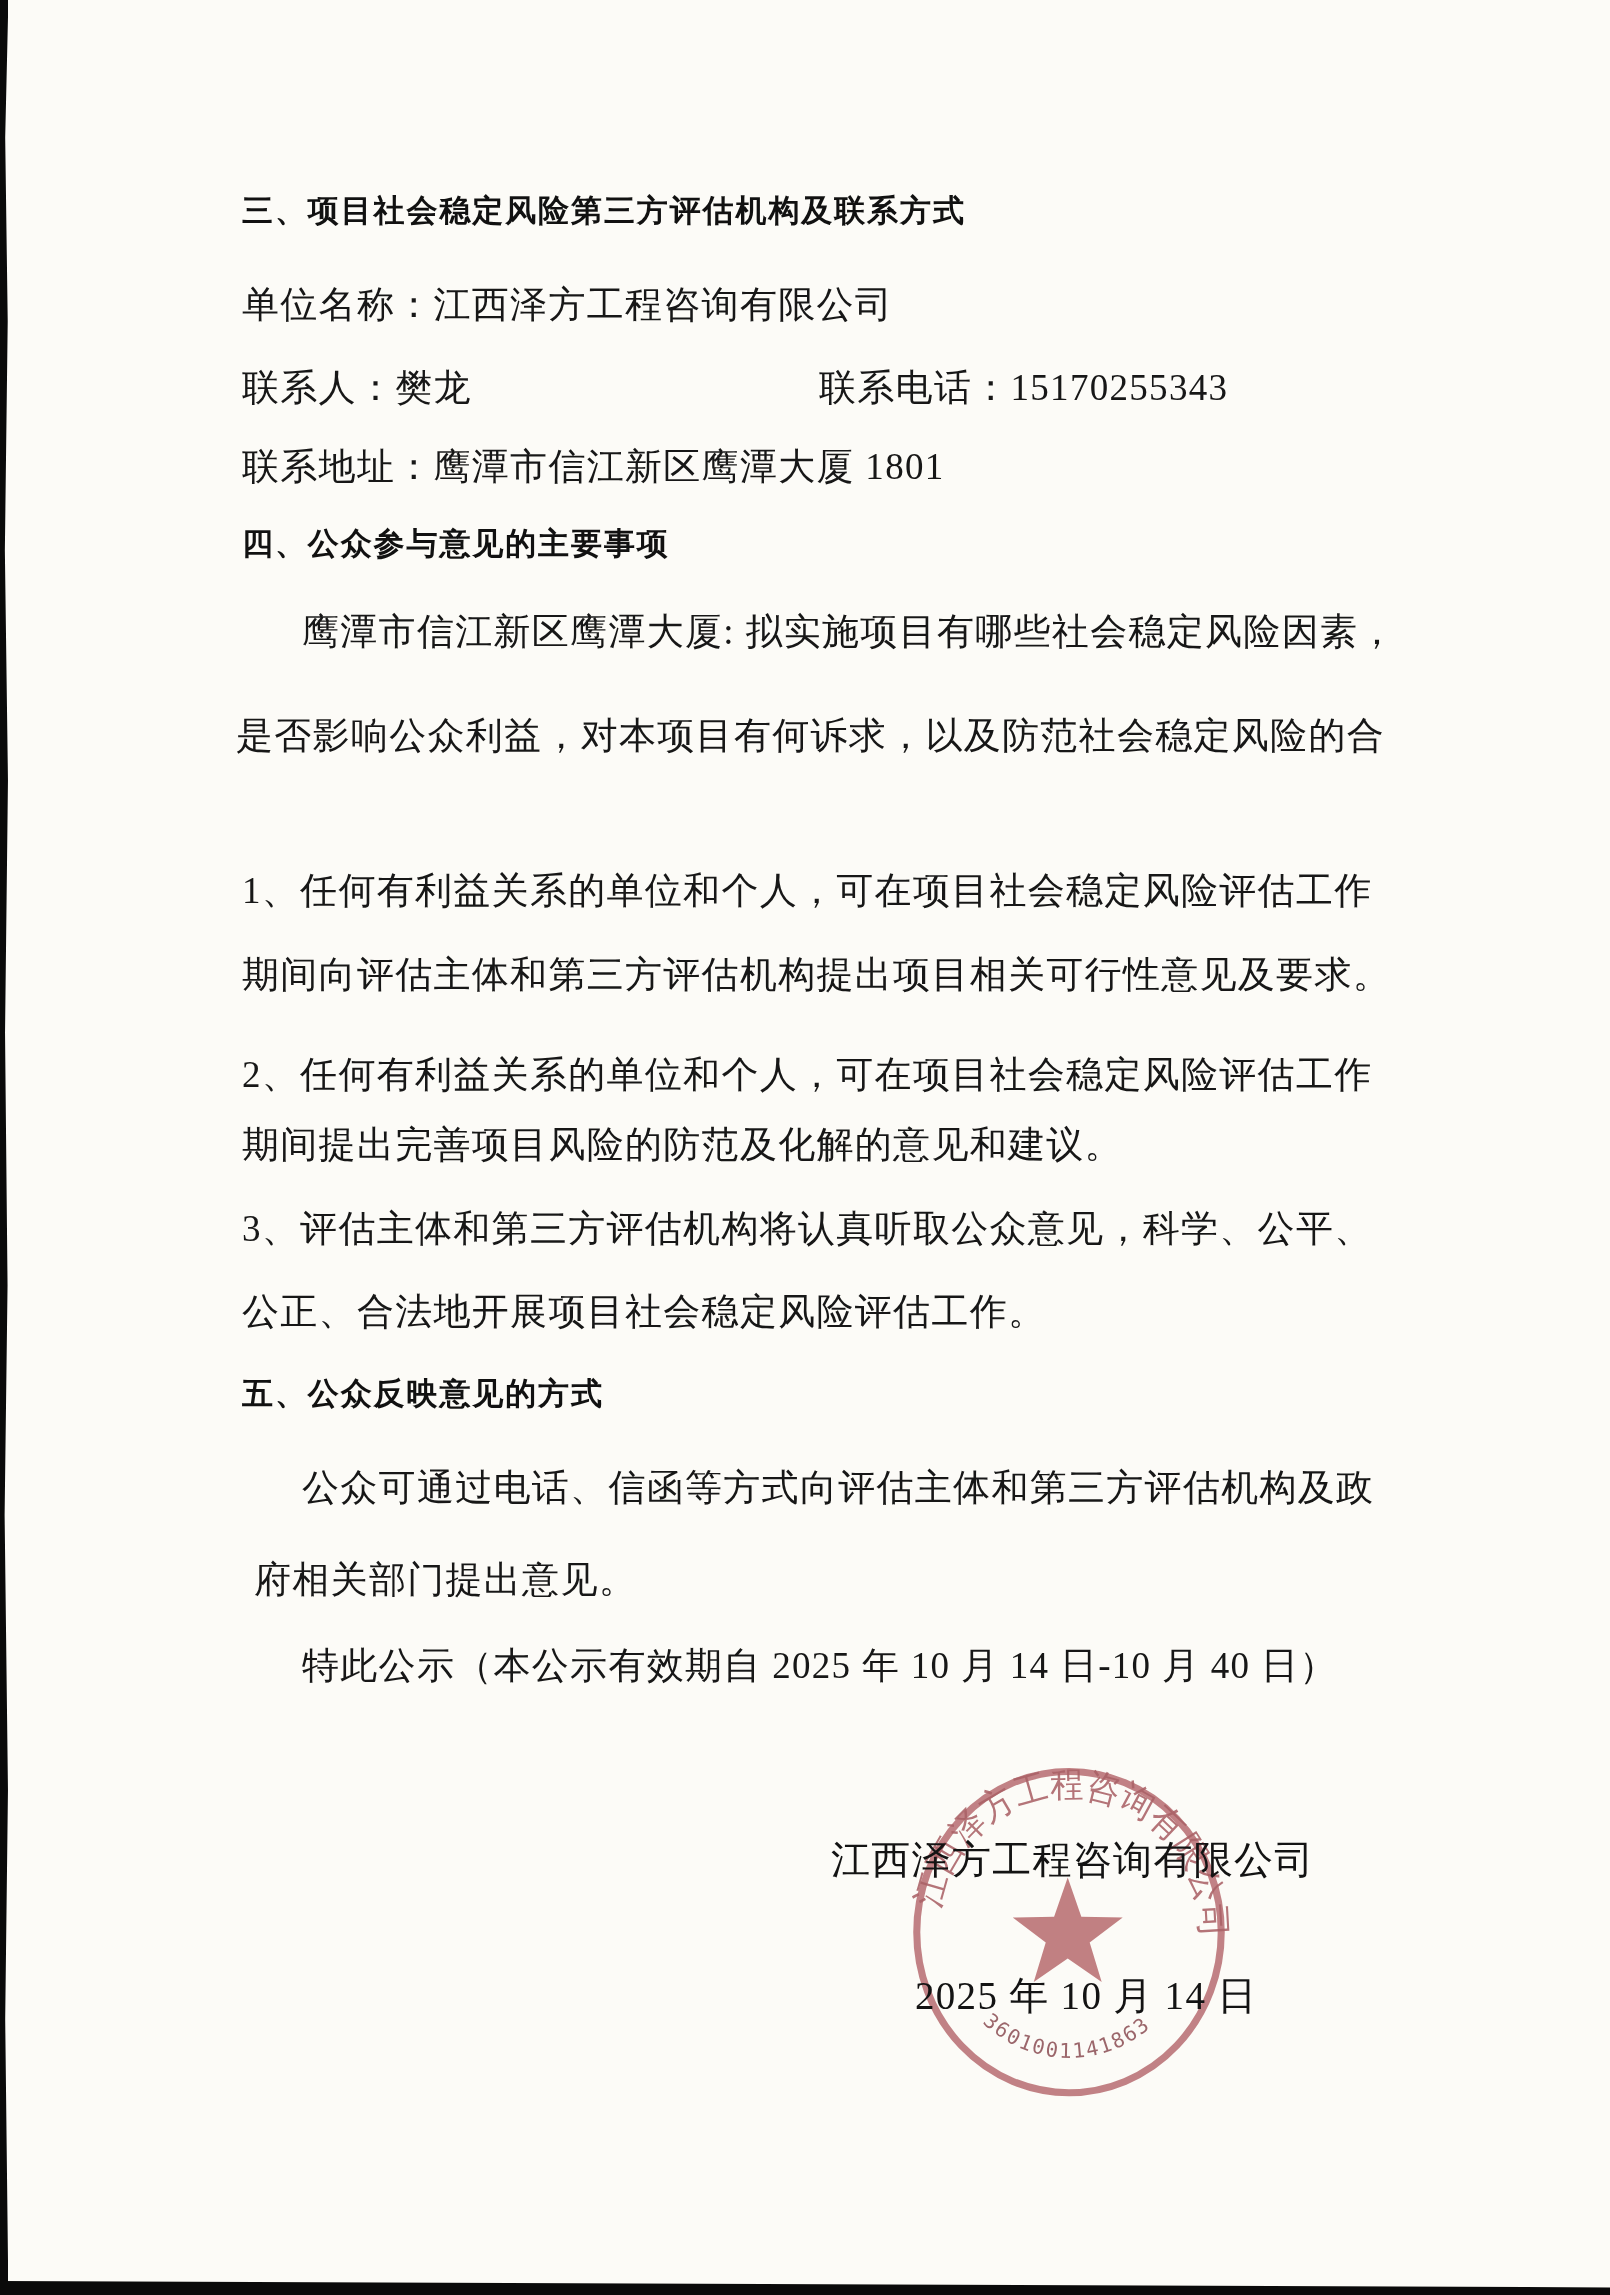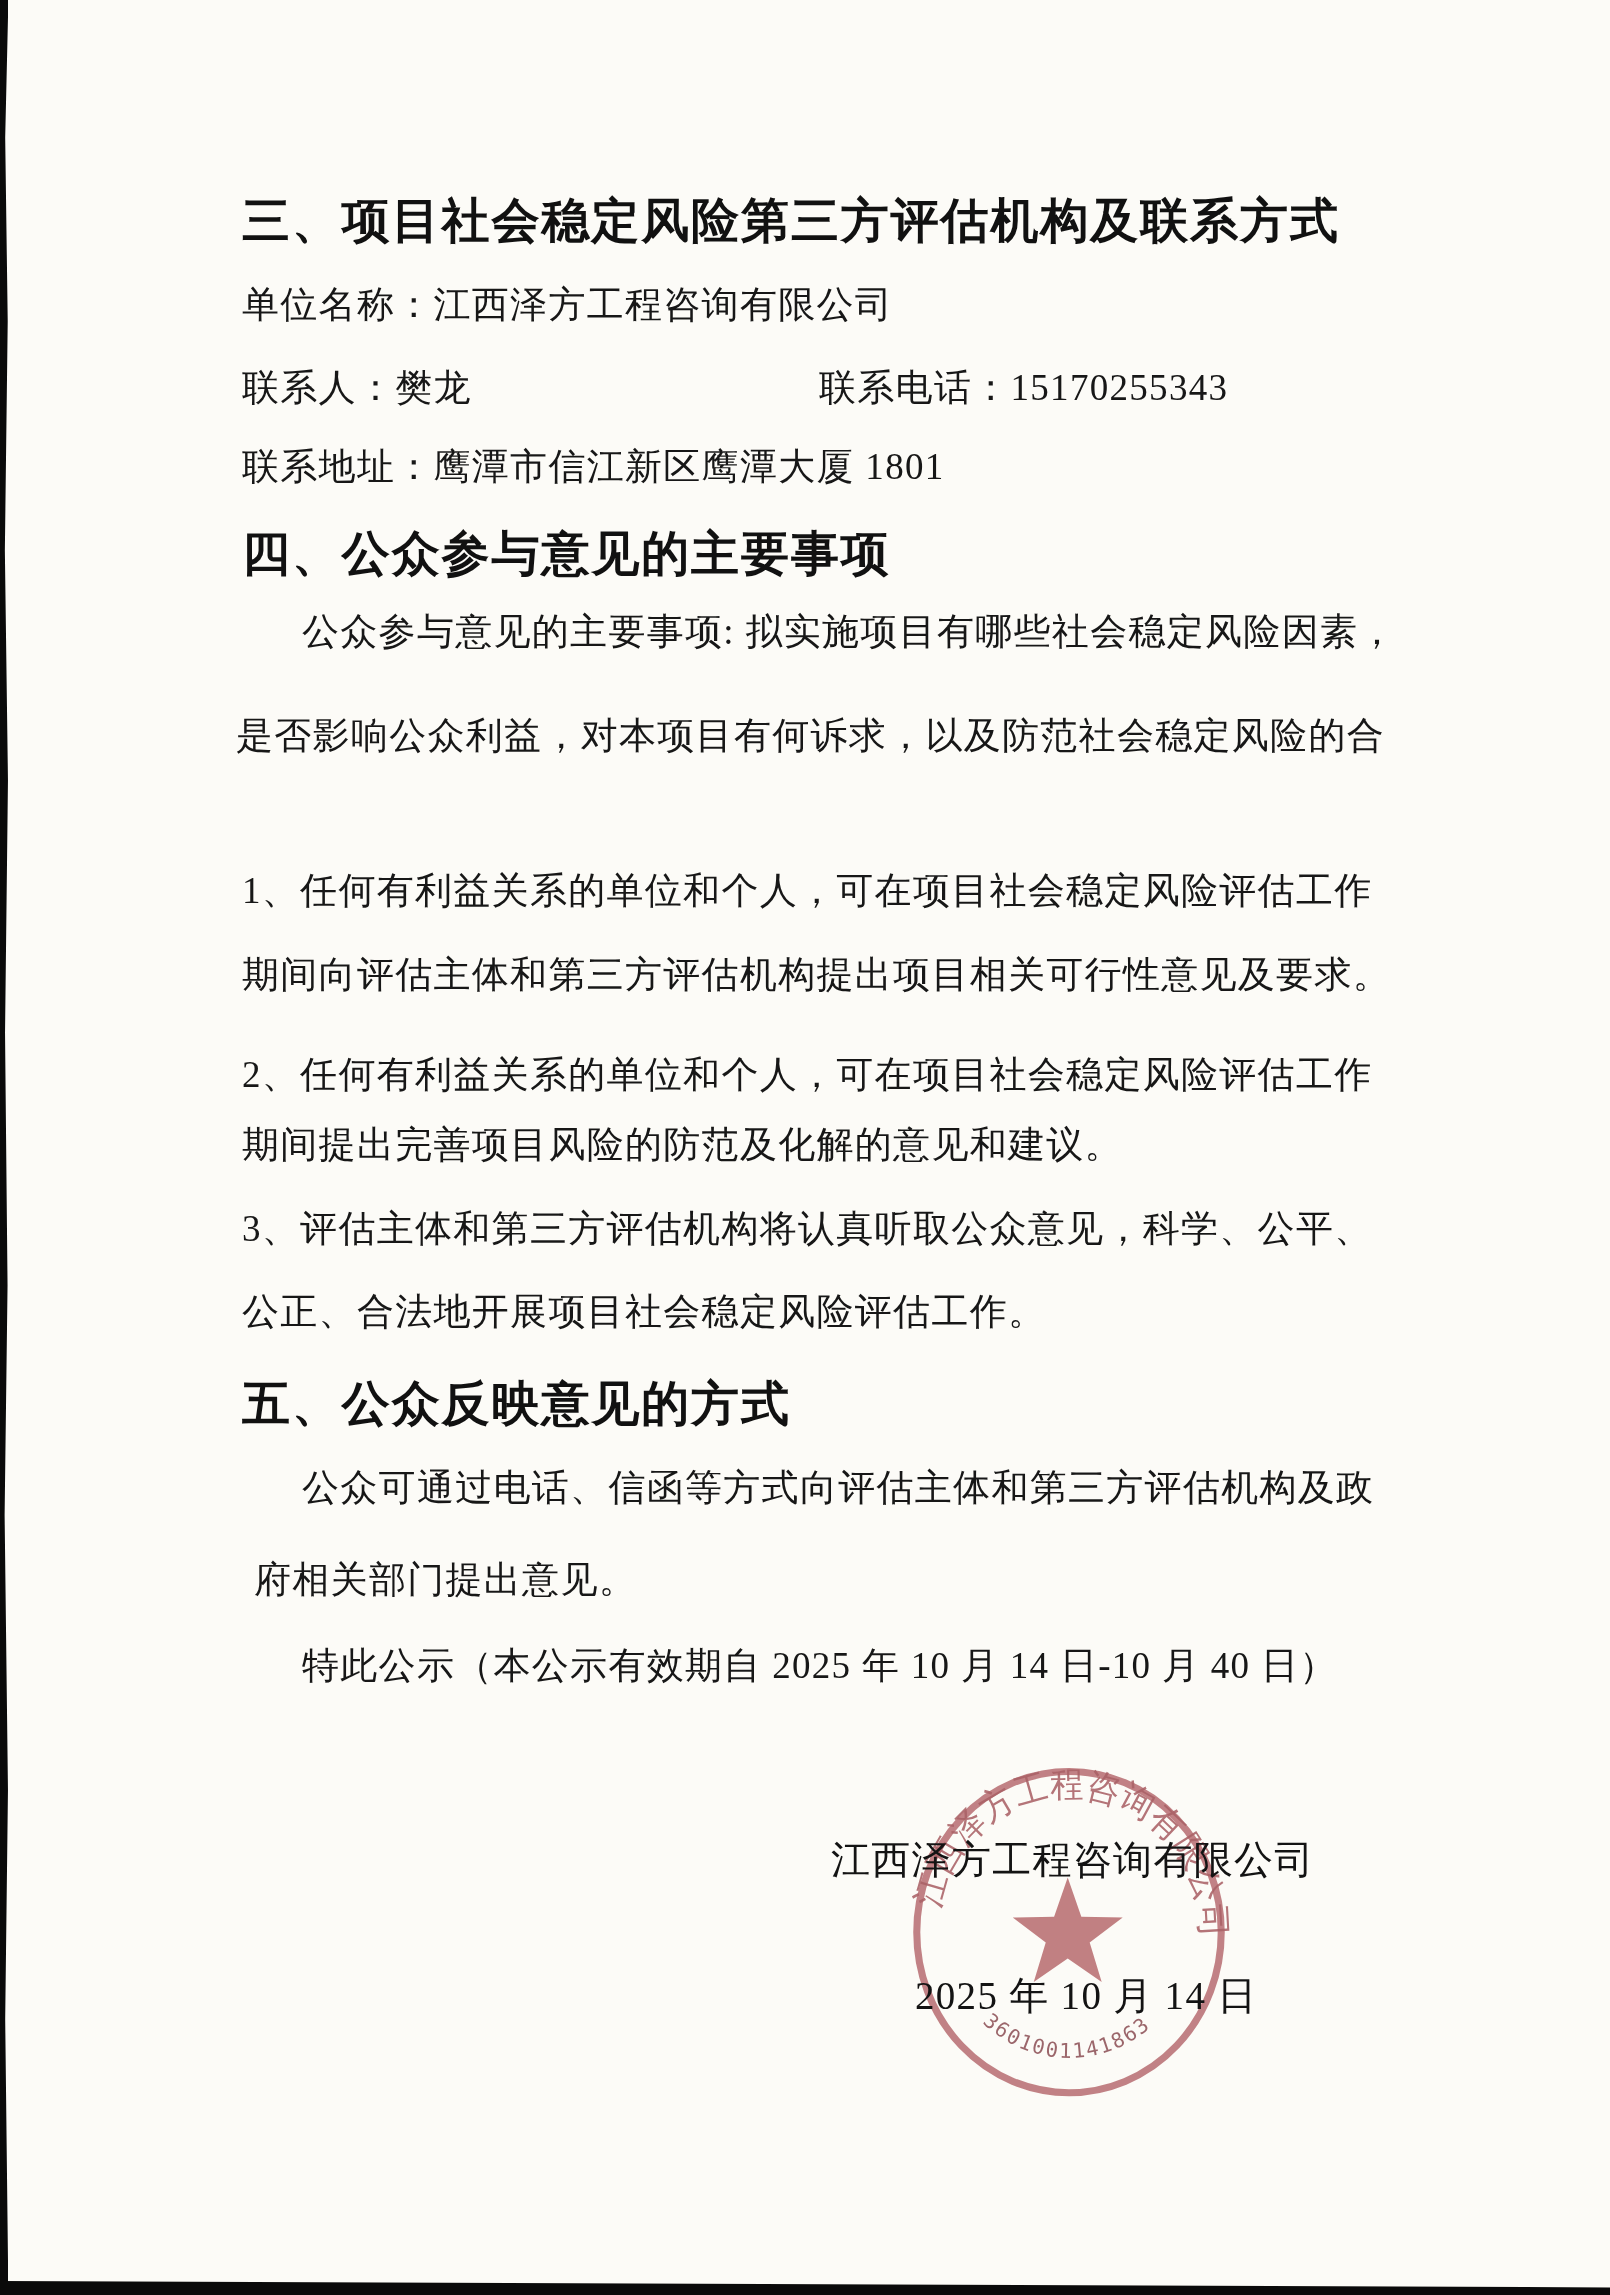--- a/index.html
+++ b/index.html
@@ -20,21 +20,21 @@
     clip-path:polygon(0 22%,55% 42%,100% 58%,100% 100%,0 100%);
   }
   .line{
     position:absolute;
     font-size:37px;line-height:1.25;letter-spacing:1.3px;white-space:pre;
   }
   .indent{ }
   .heading{
     position:absolute;
     font-family:"Liberation Sans","DejaVu Sans",sans-serif;
-    font-weight:700;font-size:48px;line-height:1.2;letter-spacing:1.9px;white-space:pre;
+    font-weight:700;font-size:31px;line-height:1.2;letter-spacing:1.9px;white-space:pre;
     color:#111;
   }
   .sig{
     position:absolute;font-size:39px;letter-spacing:1.3px;white-space:pre;color:#131313;z-index:3;
   }
   #stamp{
     position:absolute;left:902px;top:1754px;width:334px;height:355px;
     z-index:2;opacity:.84;mix-blend-mode:multiply;
   }
 </style>
@@ -51,21 +51,21 @@
   <div class="line" style="left:242px;top:282px;"><span>单位名称：</span><span>江西泽方工程咨询有限公司</span></div>
 
   <div class="line" style="left:242px;top:365px;"><span>联系人：</span><span>樊龙</span></div>
 
   <div class="line" style="left:819px;top:365px;"><span>联系电话：</span><span>15170255343</span></div>
 
   <div class="line" style="left:242px;top:444px;"><span>联系地址：</span><span>鹰潭市信江新区鹰潭大厦 1801</span></div>
 
   <div class="heading" style="left:242px;top:525px;">四、公众参与意见的主要事项</div>
 
-  <div class="line indent" style="left:302px;top:609px;">公众参与意见的主要事项: 拟实施项目有哪些社会稳定风险因素，</div>
+  <div class="line indent" style="left:302px;top:609px;">鹰潭市信江新区鹰潭大厦: 拟实施项目有哪些社会稳定风险因素，</div>
   <div class="line" style="left:236px;top:701px;margin-top:12px;">是否影响公众利益，对本项目有何诉求，以及防范社会稳定风险的合</div>
   <div class="line" style="left:242px;top:868px;">1、任何有利益关系的单位和个人，可在项目社会稳定风险评估工作</div>
   <div class="line" style="left:242px;top:952px;">期间向评估主体和第三方评估机构提出项目相关可行性意见及要求。</div>
   <div class="line" style="left:242px;top:1038px;margin-top:14px;">2、任何有利益关系的单位和个人，可在项目社会稳定风险评估工作</div>
   <div class="line" style="left:242px;top:1122px;">期间提出完善项目风险的防范及化解的意见和建议。</div>
   <div class="line" style="left:242px;top:1206px;">3、评估主体和第三方评估机构将认真听取公众意见，科学、公平、</div>
   <div class="line" style="left:242px;top:1289px;">公正、合法地开展项目社会稳定风险评估工作。</div>
 
   <div class="heading" style="left:242px;top:1375px;">五、公众反映意见的方式</div>
 

